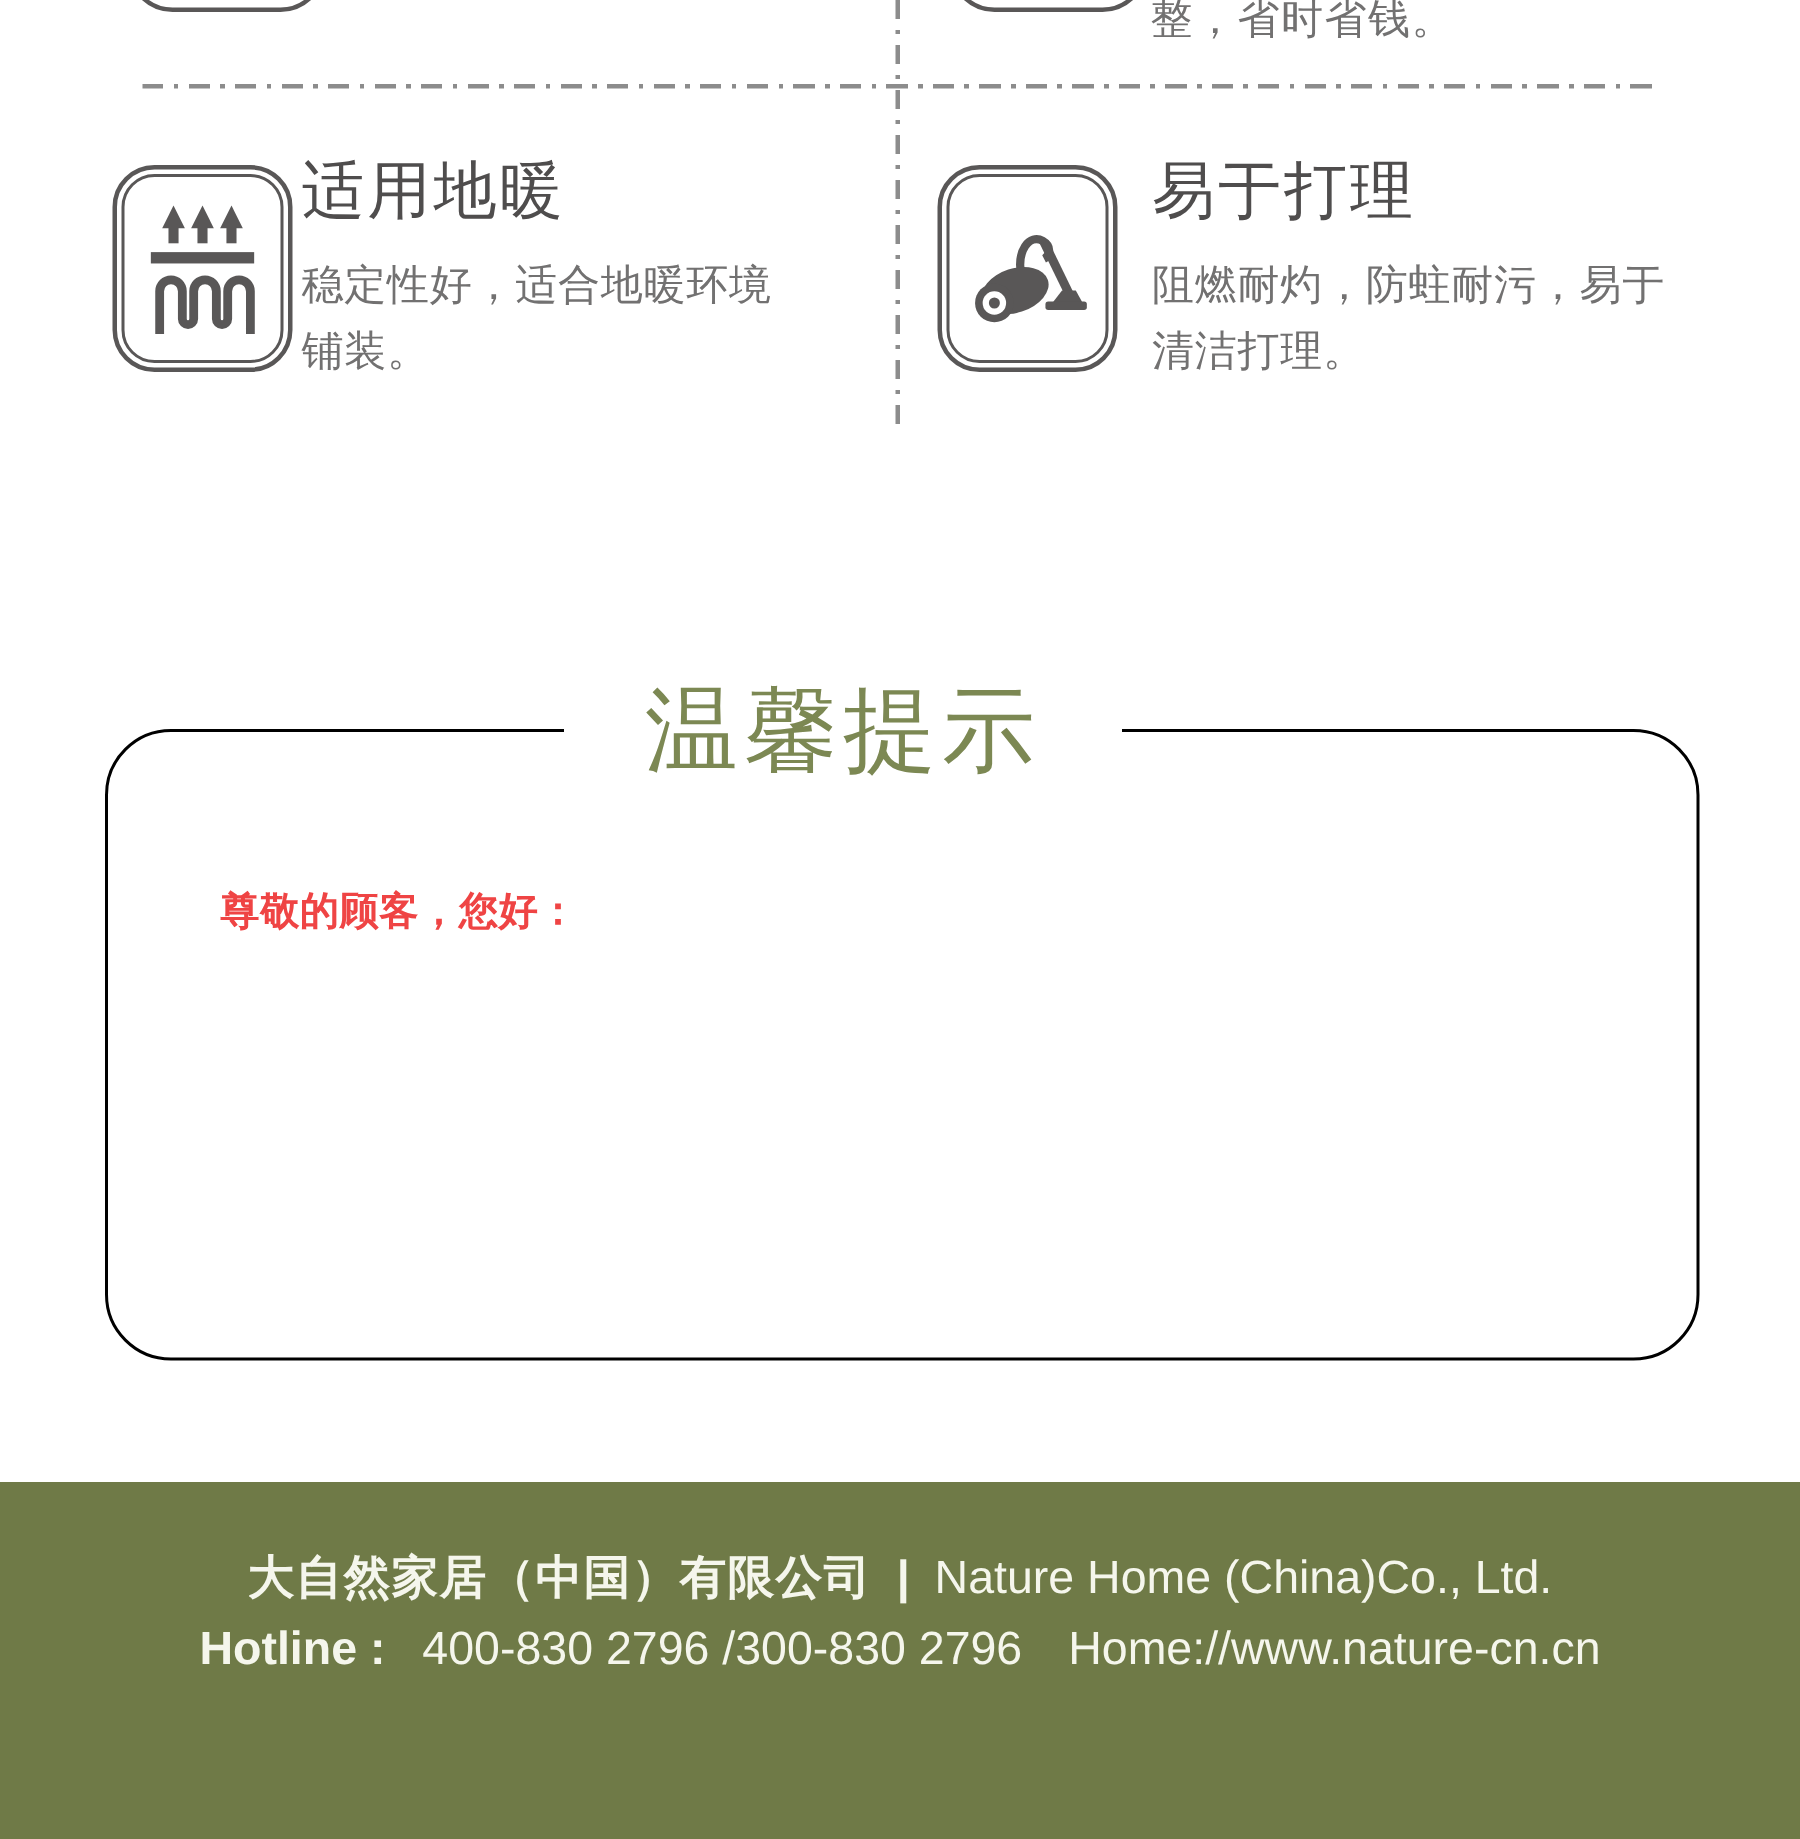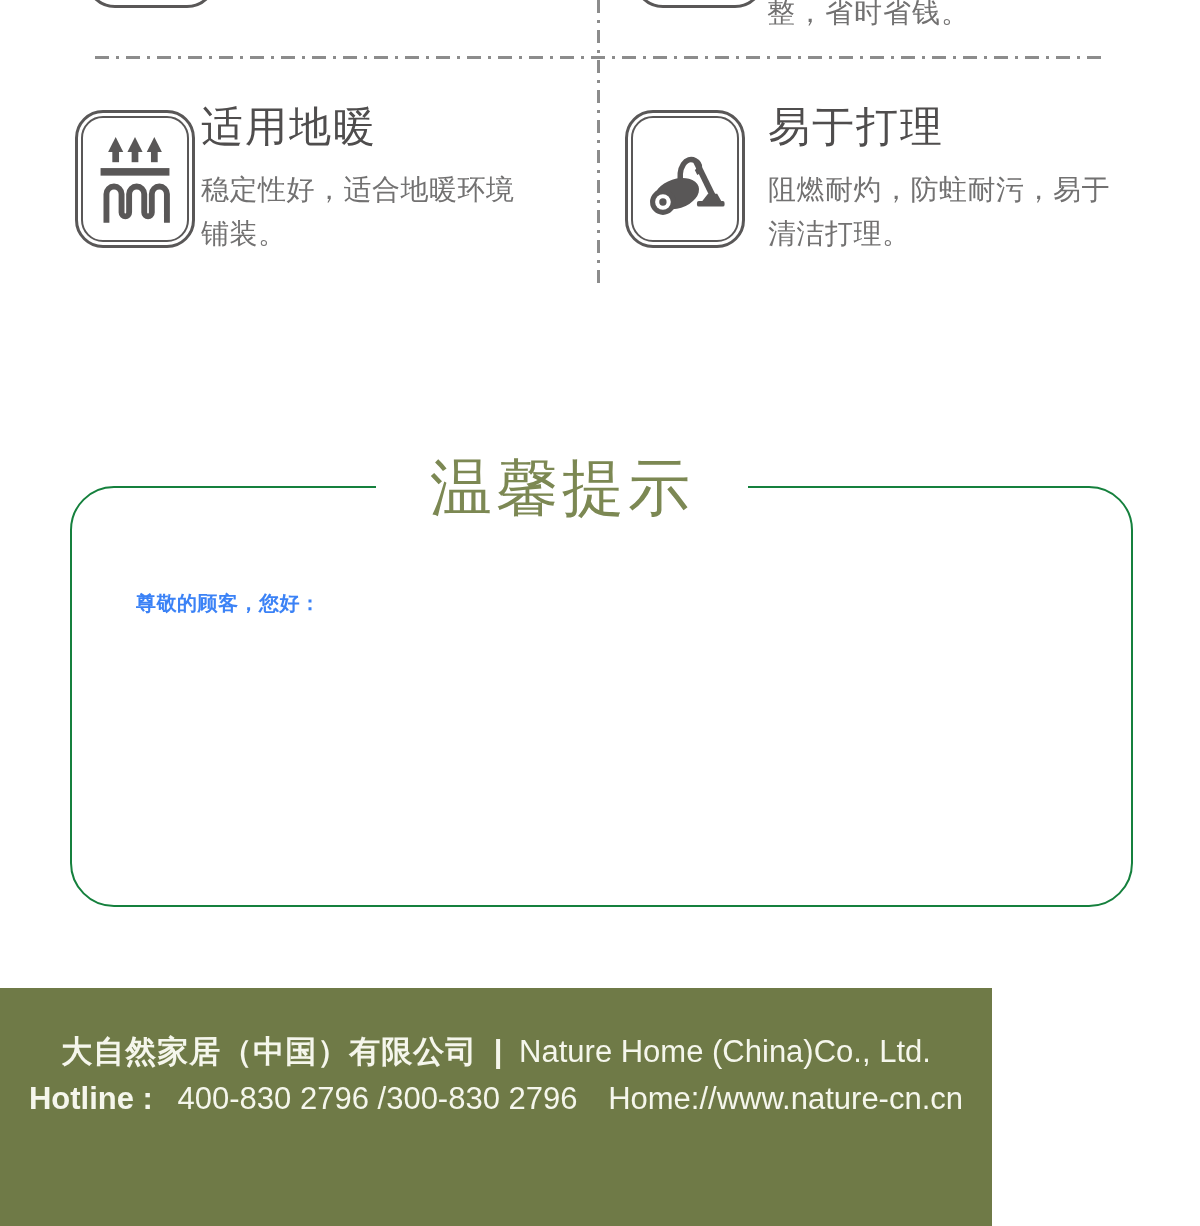--- a/index.html
+++ b/index.html
@@ -54,41 +54,41 @@
     font-size:42px; line-height:50px; color:#4f4d4d; letter-spacing:2px;
   }
   .feature-desc {
     margin-top:16px; font-size:28px; line-height:44px; color:#727171;
     white-space:pre-line; letter-spacing:0.5px;
   }
 
   
   .notice {
     position:absolute; left:70px; top:486px; width:1063px; height:421px;
-    border:2px solid #15803d; border-radius:44px; box-sizing:border-box;
+    border:2px solid #000000; border-radius:44px; box-sizing:border-box;
     background:#fff;
   }
   .notice-title {
     position:absolute; top:-46px; left:490px; transform:translateX(-50%);
     background:#ffffff; padding:0 54px; white-space:nowrap;
     font-size:62px; line-height:92px; color:#7c8853; letter-spacing:4px;
   }
   .notice-greeting {
-    position:absolute; left:64px; top:102px;
-    font-size:20px; font-weight:bold; color:#3b82f6; letter-spacing:0.5px;
+    position:absolute; left:75px; top:102px;
+    font-size:26px; font-weight:bold; color:#ef4444; letter-spacing:0.5px;
   }
   .notice-body {
     position:absolute; left:60px; top:150px; width:960px;
     font-size:26.5px; line-height:40px; color:#737373;
     white-space:pre-line; letter-spacing:0.5px;
   }
 
   
   .footer {
-    position:absolute; left:0; top:988px; width:992px; height:238px;
+    position:absolute; left:0; top:988px; width:1200px; height:238px;
     background:#6f7a47;
   }
   .footer-inner {
     position:absolute; top:44px; left:0; width:100%;
     text-align:center; color:#f5f6ec;
   }
   .footer-line1 { font-size:31px; line-height:40px; }
   .footer-line1 .cn { font-weight:bold; letter-spacing:1px; }
   .footer-line1 .sep { font-weight:bold; padding:0 8px; }
   .footer-line2 { margin-top:8px; font-size:31px; line-height:38px; }

